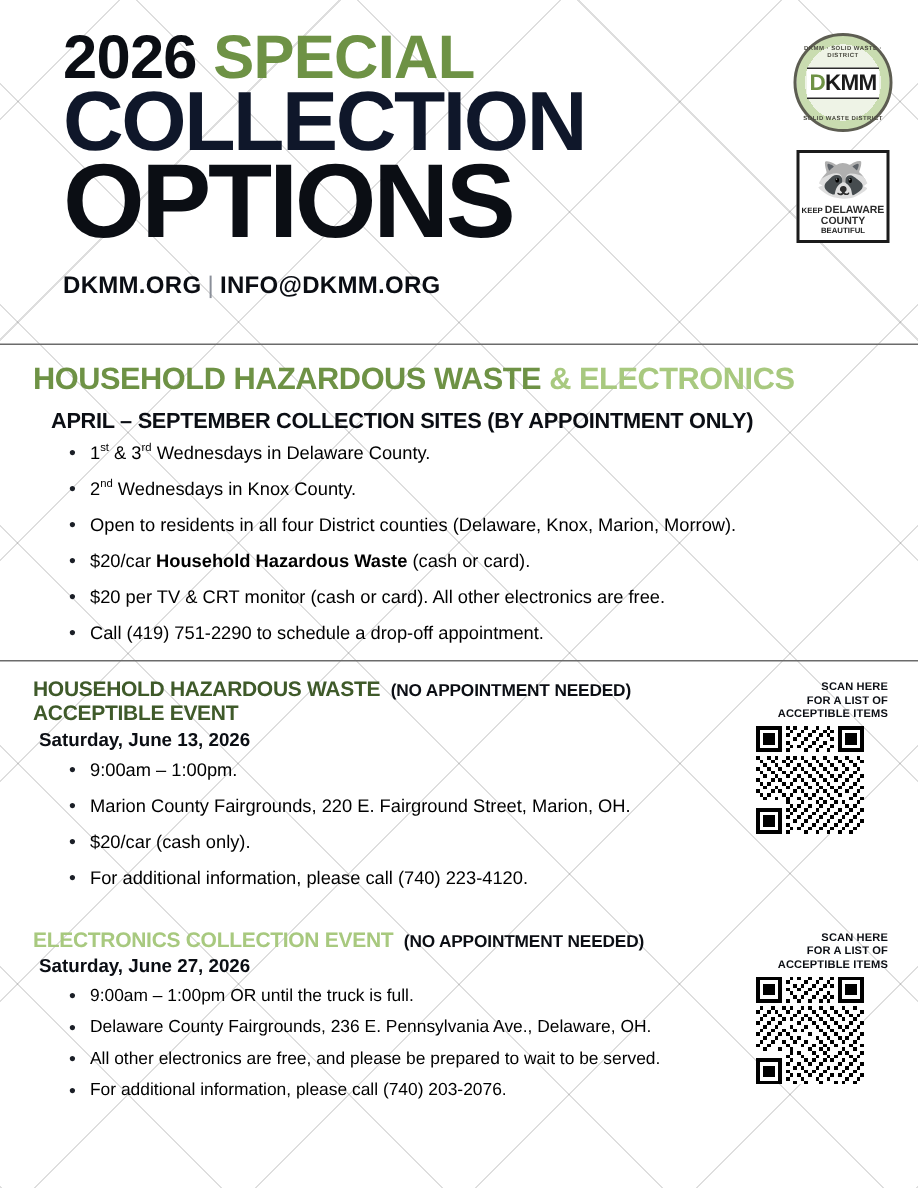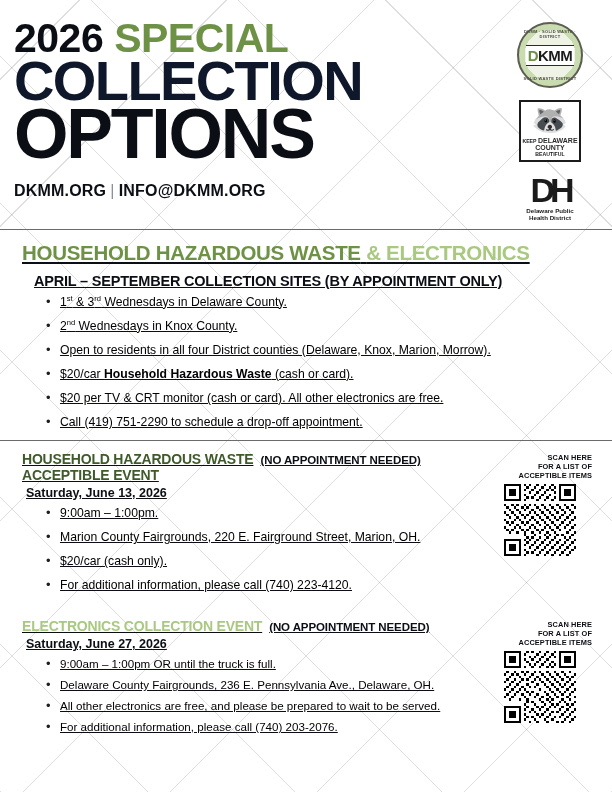--- a/index.html
+++ b/index.html
@@ -36,21 +36,21 @@
   }
 
   
   .header {
     position: relative;
     padding: 18px 0 0 0;
     height: 229px;
     box-sizing: border-box;
   }
   .title-block {
-    padding-left: 14px;
+    padding-left: 42px;
     width: 450px;
   }
   .line1 {
     font-size: 41px;
     font-weight: 900;
     letter-spacing: -0.5px;
     line-height: 0.98;
     white-space: nowrap;
   }
   .line1 .yr { color: #0b0e14; }
@@ -82,21 +82,21 @@
   }
   .contact .divider-pipe {
     color: #8a8f99;
     font-weight: 500;
     padding: 0 4px;
   }
 
   
   .logos {
     position: absolute;
-    right: 16px;
+    right: 4px;
     top: 22px;
     width: 92px;
     display: flex;
     flex-direction: column;
     align-items: center;
     gap: 12px;
   }
   .logo-dkmm {
     width: 66px; height: 66px;
     border-radius: 50%;
@@ -174,21 +174,21 @@
     margin-top: 1px;
   }
 
   hr.rule {
     border: none;
     border-top: 1px solid #6b6b6b;
     margin: 0;
   }
 
   
-  .section { padding: 0 22px; position: relative; text-decoration: underline; }
+  .section { padding: 0 22px; position: relative; }
 
   .sec-title {
     font-size: 20.5px;
     font-weight: 900;
     letter-spacing: -0.3px;
     line-height: 1.1;
     margin: 12px 0 0 0;
   }
   .sec-title .dark-green { color: #6e9245; }
   .sec-title .light-green { color: #a8c97f; }
@@ -297,27 +297,20 @@
       <div class="logo-kdcb">
         <div class="critter">🦝</div>
         <div class="kdcb-text">
           <span>KEEP</span>
           <span class="big">DELAWARE</span><br>
           <span class="big">COUNTY</span><br>
           <span>BEAUTIFUL</span>
         </div>
       </div>
 
-      <div class="logo-dphd">
-        <div class="mark">DH</div>
-        <div class="dphd-text">
-          <span>Delaware Public</span><br>
-          <span>Health District</span>
-        </div>
-      </div>
     </div>
   </div>
 
   <hr class="rule">
 
   <div class="section">
     <div class="sec-title">
       <span class="dark-green">HOUSEHOLD HAZARDOUS WASTE</span>
       <span class="light-green">&amp; ELECTRONICS</span>
     </div>

